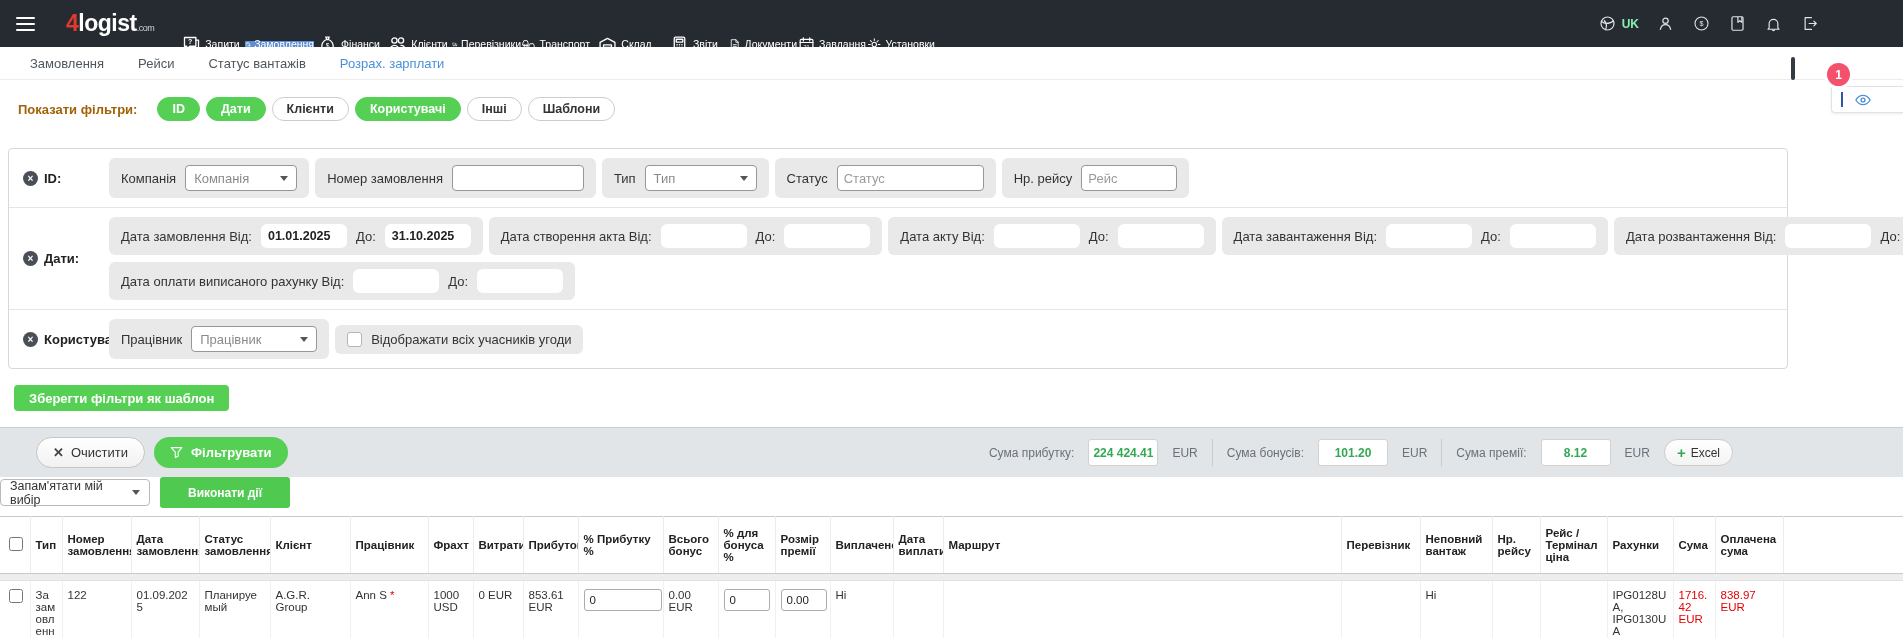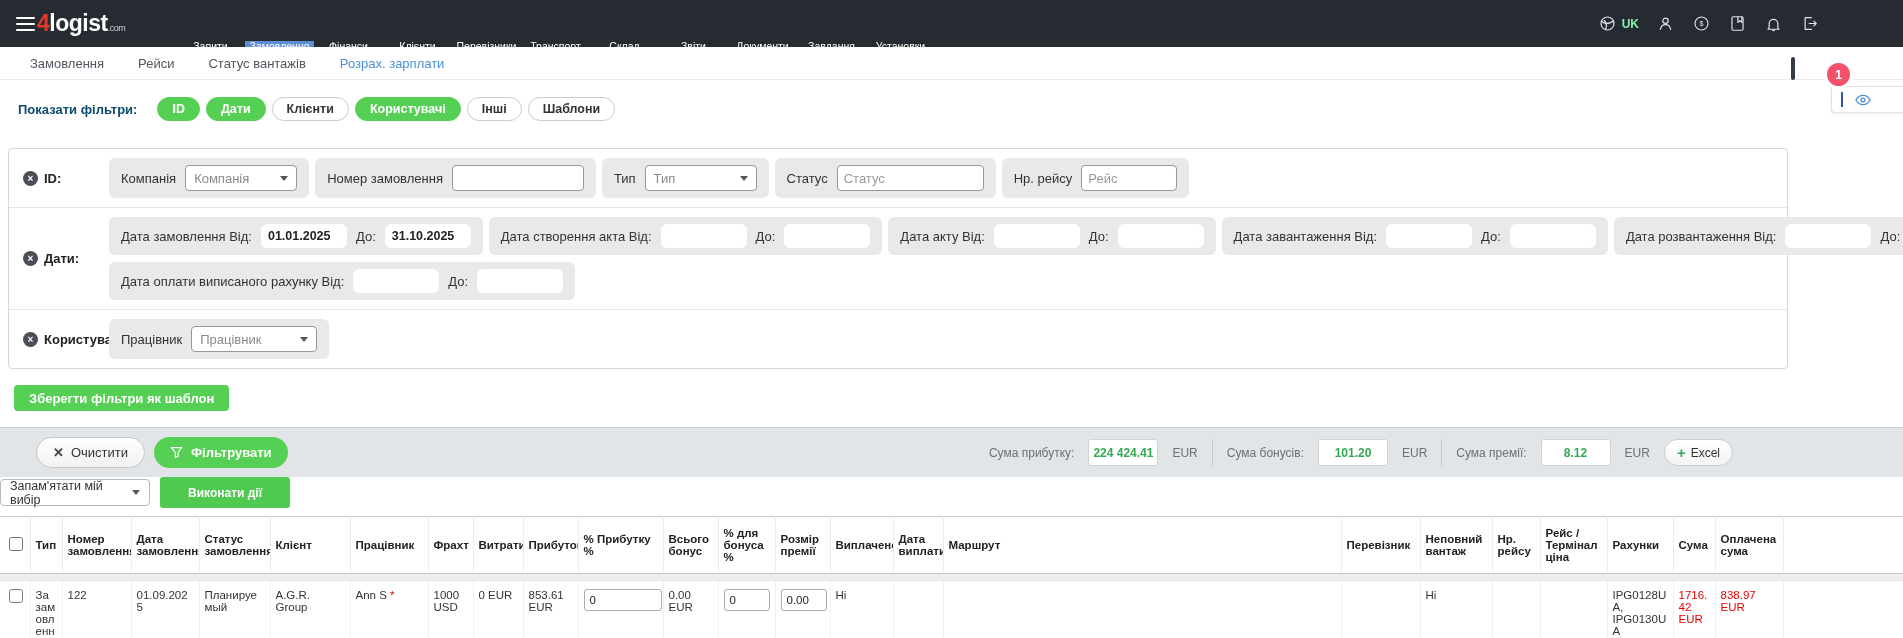--- a/index.html
+++ b/index.html
@@ -2,28 +2,28 @@
 <html><head>
 <meta charset="utf-8">
 <style>
   * { box-sizing: border-box; margin: 0; padding: 0; }
   html,body { width:1903px; height:638px; overflow:hidden; background:#fff;
     font-family:"Liberation Sans", sans-serif; color:#333; }
   .page { position:relative; width:1903px; height:638px; }
 
   
   .navbar { display:flex; height:47px; background:#262b32; align-items:stretch; }
-  .nav-left { display:flex; align-items:center; gap:2px; padding:16px 16px; width:176px; }
+  .nav-left { display:flex; align-items:center; gap:31px; padding:16px 16px; width:176px; }
   .hamburger { display:flex; flex-direction:column; gap:4px; cursor:pointer; }
   .hamburger span { display:block; width:19px; height:2px; background:#fff; border-radius:1px; }
   .logo { font-weight:bold; font-size:23px; color:#fff; letter-spacing:-.5px; white-space:nowrap; }
   .logo .l4 { color:#e2392b; }
   .logo .tld { font-size:9px; font-weight:normal; color:#cfd4da; }
   .nav-menu { display:flex; }
-  .nav-item { width:69px; display:flex; flex-direction:column; align-items:center; justify-content:center;
+  .nav-item { width:69px; display:flex; align-items:center; justify-content:center;
     gap:3px; color:#fff; font-size:10.5px; cursor:pointer; text-align:right;margin-top:41px; }
   .nav-item svg { width:21px; height:21px; }
   .nav-item.active { background:#5d8dd3; }
   .nav-right { margin-left:auto; display:flex; align-items:center; gap:17px; padding-right:84px; color:#dfe3e8; }
   .nav-right svg { width:19px; height:19px; display:block; cursor:pointer; }
   .lang { display:flex; align-items:center; gap:5px; font-size:12px; font-weight:bold; color:#86efac; cursor:pointer; }
 
   
   .subnav { display:flex; align-items:center; gap:34px; height:33px; padding-left:30px;
     background:#fff; border-bottom:1px solid #ececec; font-size:13px; }
@@ -34,21 +34,21 @@
     background:#f4516c; color:#fff; font-size:12px; font-weight:bold; display:flex; align-items:center;
     justify-content:center; z-index:5; box-shadow:0 0 0 3px #fff; }
   .eye-widget { position:absolute; right:0; top:86px; width:72px; height:27px; background:#fff;
     border:1px solid #dfe3e6; border-right:none; border-radius:4px 0 0 4px; display:flex; align-items:center;
     gap:10px; padding-left:9px; box-shadow:0 1px 3px rgba(0,0,0,.08); cursor:pointer; }
   .eye-widget .bar { width:2px; height:15px; background:#2f55a4; }
   .eye-widget svg { width:20px; height:16px; color:#4a90d9; }
 
   
   .filters-head { display:flex; align-items:center; gap:20px; margin:16px 0 0 18px; height:26px; }
-  .filters-head .cap { font-size:13px; font-weight:bold; color:#0c4a6e; }
+  .filters-head .cap { font-size:13px; font-weight:bold; color:#a16207; }
   .pills { display:flex; gap:6px; }
   .pill { height:24px; padding:0 14px; display:flex; align-items:center; border-radius:13px;
     border:1px solid #ccc; background:#fff; font-size:12.5px; font-weight:bold; color:#333; cursor:pointer; }
   .pill.on { background:#55d055; border-color:#55d055; color:#fff; }
 
   
   .filters-panel { margin:26px 0 0 8px; width:1780px; border:1px solid #d8d8d8; border-radius:4px; background:#fff; }
   .frow { display:flex; align-items:center; padding:9px 10px 9px 0; border-bottom:1px solid #e5e5e5; }
   .frow:last-child { border-bottom:none; }
   .flabel { width:100px; flex:0 0 100px; padding-left:14px; font-size:13px; font-weight:bold; color:#222;
@@ -395,20 +395,24 @@
         <span class="rm"></span>
         <span>Користувачі:</span>
       </div>
       <div class="chips">
         <div class="chip">
           <span>Працівник</span>
           <div class="sel" style="width:126px">
             <span>Працівник</span>
               <span class="caret"></span>
           </div>
+        </div>
+        <div class="chip">
+          <span class="cb"></span>
+          <span>Відображати всіх учасників угоди</span>
         </div>
       </div>
     </div>
   </div>
 
   <button class="save-btn">Зберегти фільтри як шаблон</button>
 
   
   <div class="toolbar">
     <button class="btn-clear">

